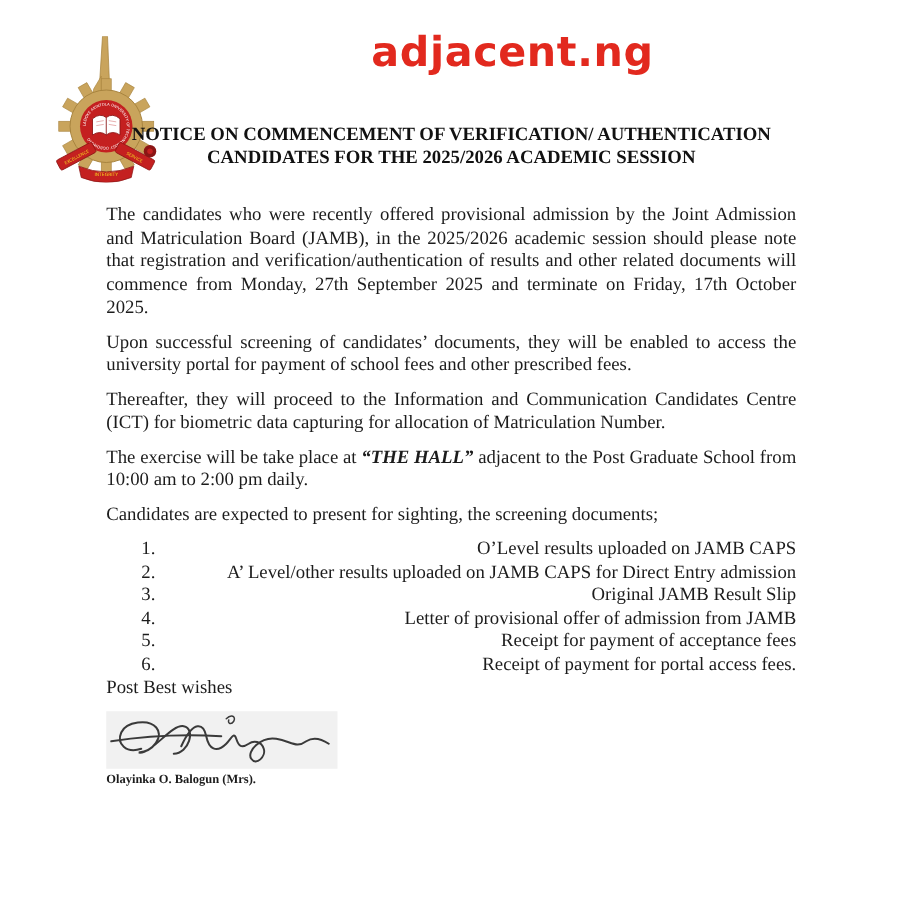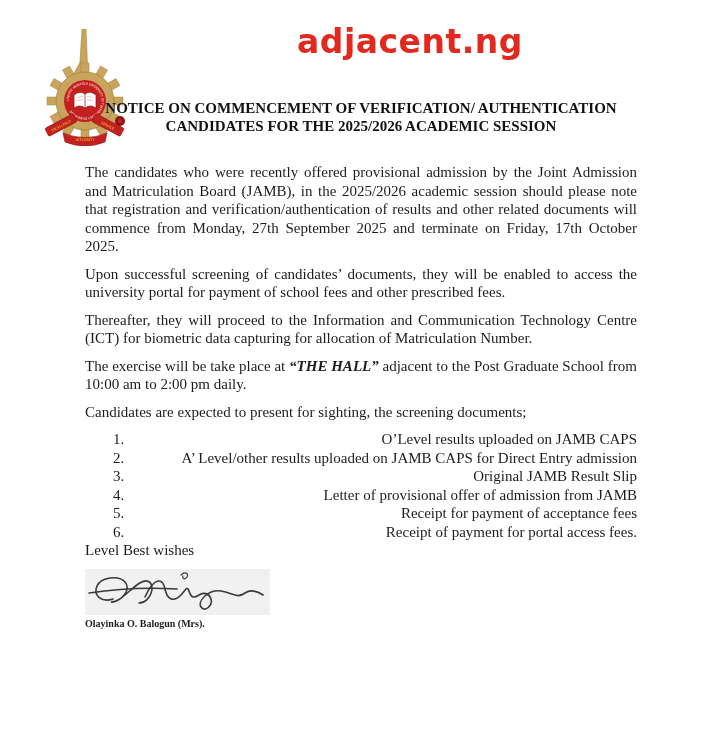--- a/index.html
+++ b/index.html
@@ -117,34 +117,34 @@
   </div>
 
   <div class="doc-title">
     <div>NOTICE ON COMMENCEMENT OF VERIFICATION/ AUTHENTICATION</div>
     <div>CANDIDATES FOR THE 2025/2026 ACADEMIC SESSION</div>
   </div>
 
   <div class="content">
     <p>The candidates who were recently offered provisional admission by the Joint Admission and Matriculation Board (JAMB), in the 2025/2026 academic session should please note that registration and verification/authentication of results and other related documents will commence from Monday, 27th September 2025 and terminate on Friday, 17th October 2025.</p>
     <p>Upon successful screening of candidates’ documents, they will be enabled to access the university portal for payment of school fees and other prescribed fees.</p>
-    <p>Thereafter, they will proceed to the Information and Communication Technology Centre (ICT) for biometric data capturing for allocation of Matriculation Number.</p>
+    <p>Thereafter, they will proceed to the Information and Communication Candidates Centre (ICT) for biometric data capturing for allocation of Matriculation Number.</p>
     <p><span>The exercise will be take place at </span><span class="bold-inline">“THE HALL”</span><span> adjacent to the Post Graduate School from 10:00 am to 2:00 pm daily.</span></p>
     <p class="no-justify">Candidates are expected to present for sighting, the screening documents;</p>
 
     <ol class="doc-list">
       <li>O’Level results uploaded on JAMB CAPS</li>
       <li>A’ Level/other results uploaded on JAMB CAPS for Direct Entry admission</li>
       <li>Original JAMB Result Slip</li>
       <li>Letter of provisional offer of admission from JAMB</li>
       <li>Receipt for payment of acceptance fees</li>
       <li>Receipt of payment for portal access fees.</li>
     </ol>
 
-    <p class="closing no-justify">Level Best wishes</p>
+    <p class="closing no-justify">Post Best wishes</p>
 
     <div class="signature-box">
       <svg viewBox="0 0 185 46" width="185" height="46">
         <g fill="none" stroke="#3a3a3a" stroke-width="1.6" stroke-linecap="round">
           <path d="M28,30 C16,34 8,26 12,17 C16,8 34,6 40,13 C46,20 38,32 26,33 C36,35 52,10 62,12 C72,14 66,34 54,34"></path>
           <path d="M4,24 C30,20 60,18 92,20"></path>
           <path d="M60,28 C70,6 78,10 80,20 C82,30 88,34 96,26 C100,22 102,16 104,22 C106,28 108,30 114,26 C118,23 124,24 126,30 C128,36 120,44 116,38 C112,32 124,20 136,22 C148,24 152,30 160,24 C166,20 172,22 178,26"></path>
           <path d="M96,6 C100,2 104,4 102,8 C100,11 97,10 98,7" stroke-width="1.2"></path>
         </g>
       </svg>

